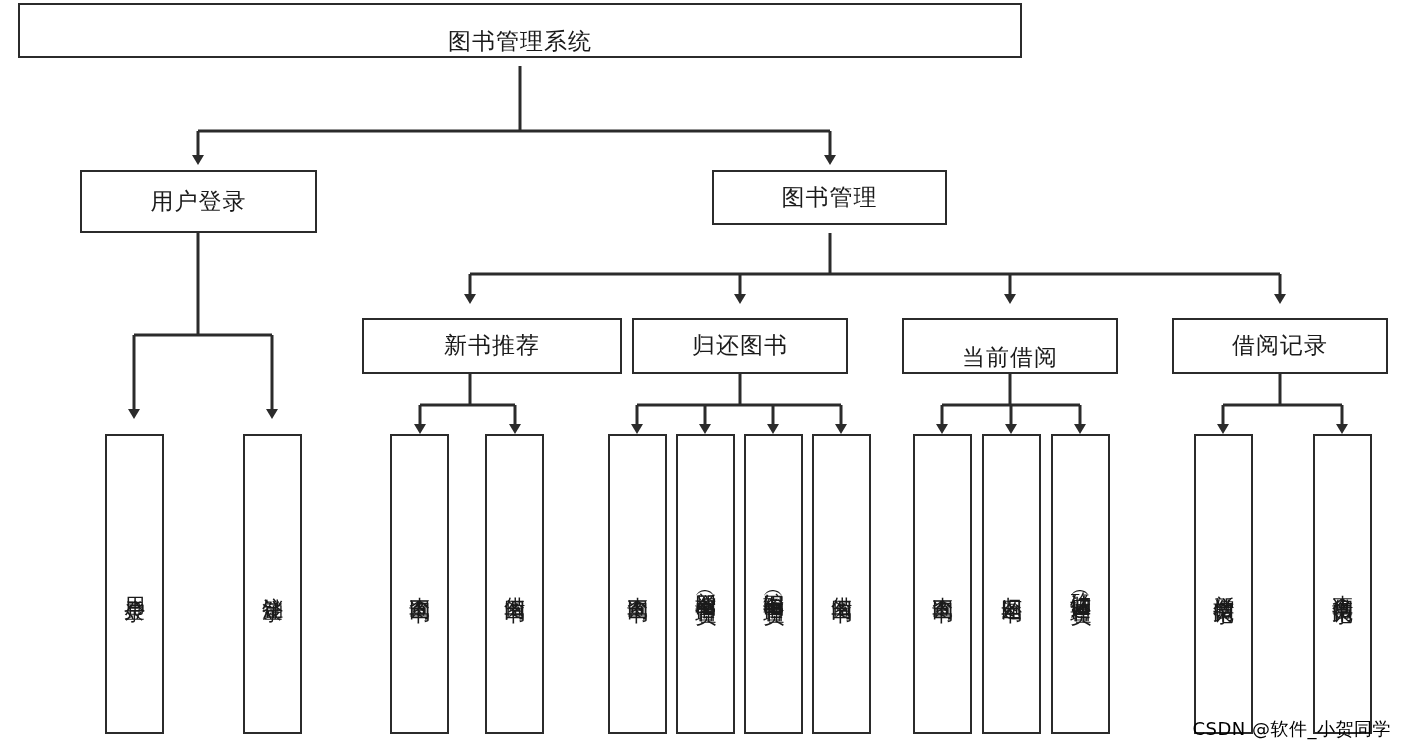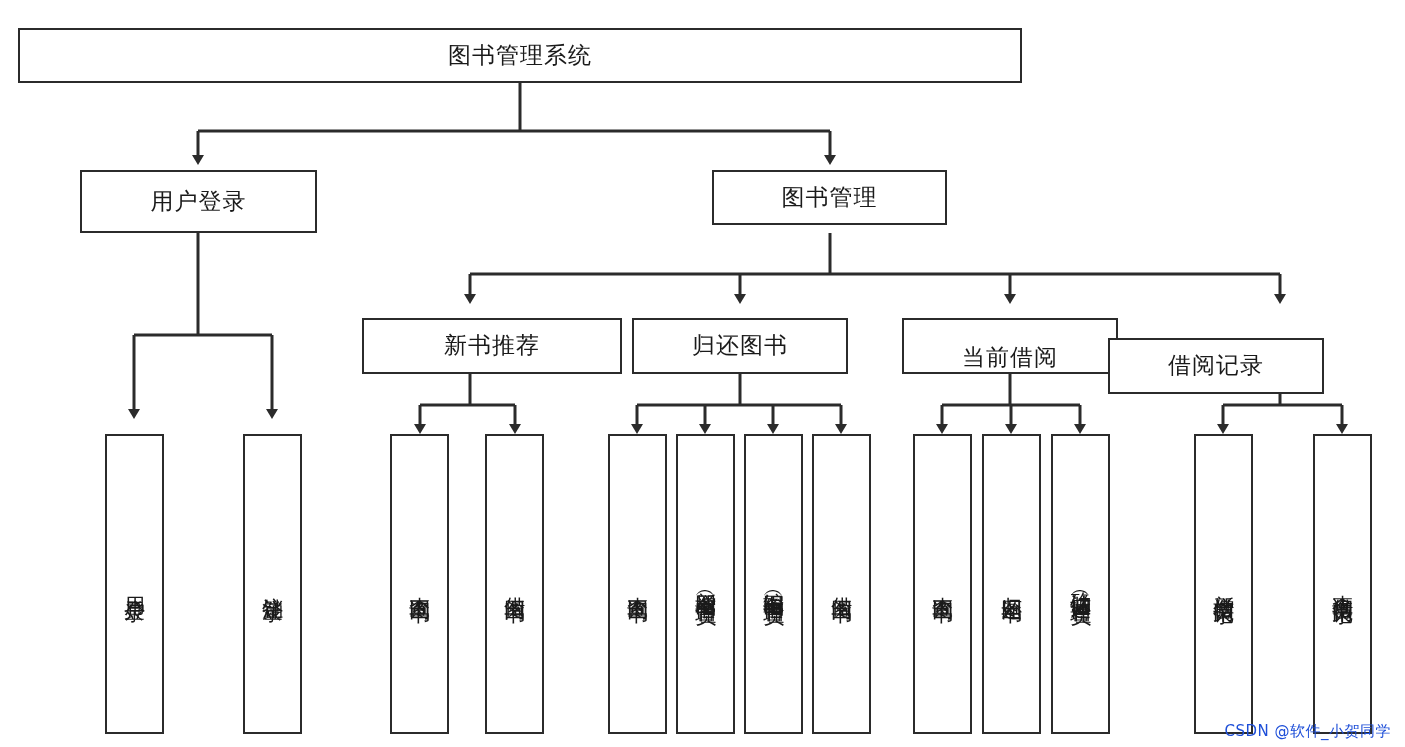--- a/index.html
+++ b/index.html
@@ -52,22 +52,22 @@
     justify-content: center;
   }
   .node.vert .vtext {
     writing-mode: vertical-rl;
     text-orientation: upright;
     display: block;
     white-space: nowrap;
   }
   .watermark {
     position: absolute;
-    color: #1d4ed8;
-    font-size: 15px;
+    color: #000000;
+    font-size: 18px;
     letter-spacing: 0.5px;
     white-space: nowrap;
     right: 14px;
     bottom: 6px;
     margin-left: 33px;
   }
 </style>
 </head>
 <body>
 
@@ -116,41 +116,41 @@
       <path d="M1011,405 L1011,425" marker-end="url(#arrow)"></path>
       <path d="M1080,405 L1080,425" marker-end="url(#arrow)"></path>
 
       <path d="M1280,374 L1280,405"></path>
       <path d="M1223,405 L1342,405"></path>
       <path d="M1223,405 L1223,425" marker-end="url(#arrow)"></path>
       <path d="M1342,405 L1342,425" marker-end="url(#arrow)"></path>
     </g>
   </svg>
 
-  <div class="node horiz" style="left:18px; top:28px; width:1004px; height:55px;">
+  <div class="node horiz" style="left:18px; top:3px; width:1004px; height:55px;align-items:flex-end;">
     <span>图书管理系统</span>
   </div>
 
   <div class="node horiz" style="left:80px; top:170px; width:237px; height:63px;">
     <span>用户登录</span>
   </div>
   <div class="node horiz" style="left:712px; top:170px; width:235px; height:55px;">
     <span>图书管理</span>
   </div>
 
   <div class="node horiz" style="left:362px; top:318px; width:260px; height:56px;">
     <span>新书推荐</span>
   </div>
   <div class="node horiz" style="left:632px; top:318px; width:216px; height:56px;">
     <span>归还图书</span>
   </div>
   <div class="node horiz" style="left:902px; top:318px; width:216px; height:56px;align-items:flex-end;">
     <span>当前借阅</span>
   </div>
-  <div class="node horiz" style="left:1108px; top:318px; width:216px; height:56px;margin-top:20px;">
+  <div class="node horiz" style="left:1172px; top:318px; width:216px; height:56px;">
     <span>借阅记录</span>
   </div>
 
   <div class="node vert" style="left:105px; top:434px; width:59px; height:300px;">
     <span class="vtext">用户登录</span>
   </div>
   <div class="node vert" style="left:243px; top:434px; width:59px; height:300px;">
     <span class="vtext">注销登录</span>
   </div>
 

